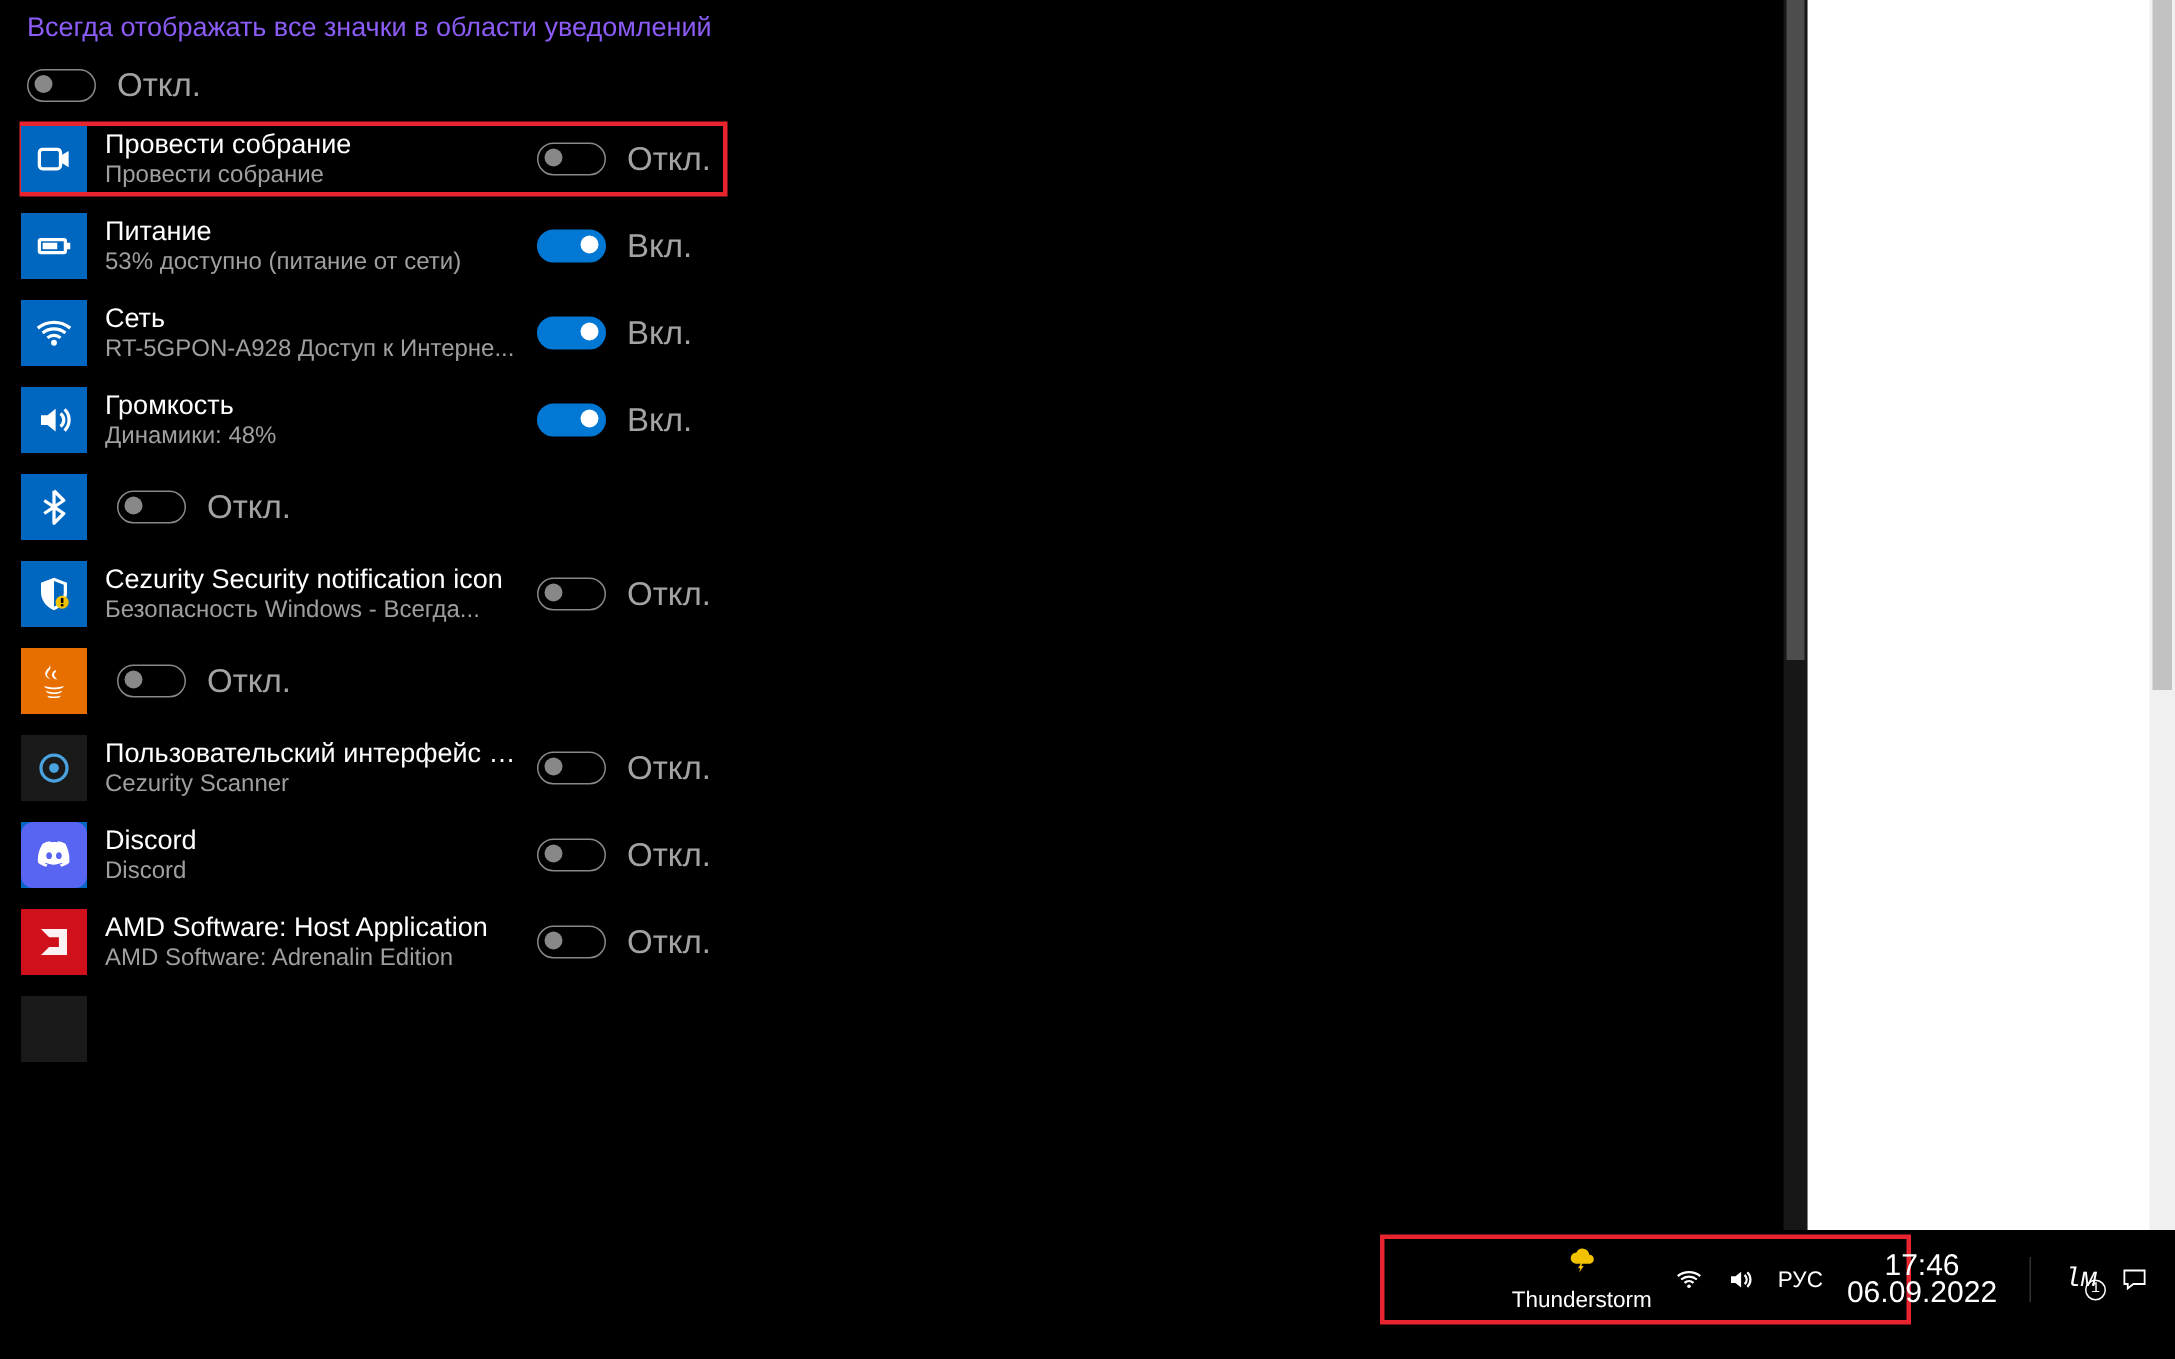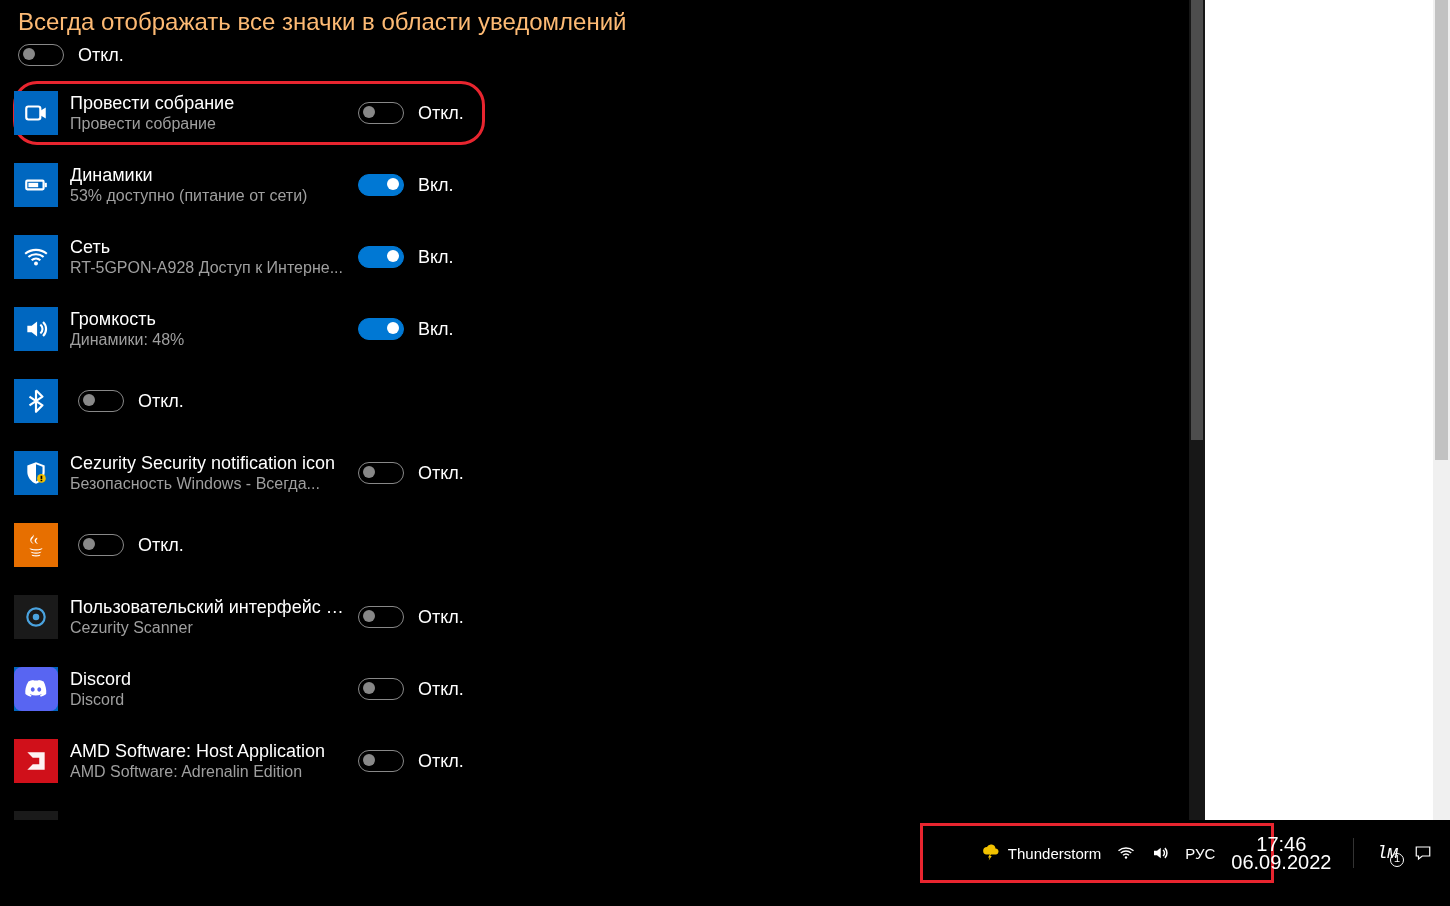--- a/index.html
+++ b/index.html
@@ -1,44 +1,44 @@
 <!DOCTYPE html>
 <html><head>
 <meta charset="utf-8">
 <style>
   html,body{margin:0;padding:0;width:1450px;height:906px;background:#000;font-family:"Segoe UI",Arial,sans-serif;color:#fff;overflow:hidden;-webkit-font-smoothing:antialiased;}
   .settings-area{position:absolute;left:0;top:0;width:1205px;height:820px;background:#000;overflow:hidden;}
-  .heading{font-size:24px;font-weight:400;color:#fdba74;position:absolute;left:18px;top:8px;}
+  .heading{font-size:18px;font-weight:400;color:#8b5cf6;position:absolute;left:18px;top:8px;}
   .master-toggle-row{position:absolute;left:18px;top:44px;display:flex;align-items:center;gap:14px;}
   .toggle{width:44px;height:20px;border:1px solid #888;border-radius:12px;position:relative;cursor:pointer;flex-shrink:0;}
   .toggle .knob{width:12px;height:12px;border-radius:50%;background:#fff;position:absolute;top:3px;}
   .toggle.off{background:#000;border-color:#888;}
   .toggle.off .knob{left:4px;background:#888;}
   .toggle.on{background:#0078d4;border-color:#0078d4;}
   .toggle.on .knob{right:4px;background:#fff;}
-  .tlabel{font-size:18px;color:#ffffff;text-align:center;}
+  .tlabel{font-size:22px;color:#a3a3a3;text-align:center;}
   .items{position:absolute;left:14px;top:82px;width:470px;}
-  .item{display:flex;align-items:center;height:62px;margin-bottom:10px;cursor:pointer;border-radius:23px;}
+  .item{display:flex;align-items:center;height:48px;margin-bottom:10px;cursor:pointer;}
   .item.highlight{outline:3px solid #e8252f;outline-offset:-2px;}
   .icon-tile{width:44px;height:44px;background:#0067c0;display:flex;align-items:center;justify-content:center;flex-shrink:0;margin-right:12px;position:relative;}
   .icon-tile.dark{background:#1a1a1a;}
   .icon-tile svg{width:26px;height:26px;}
   .labels{width:280px;min-width:0;}
   .title{font-size:18px;color:#fff;white-space:nowrap;overflow:hidden;text-overflow:ellipsis;line-height:22px;}
   .sub{font-size:16px;color:#9f9f9f;white-space:nowrap;overflow:hidden;text-overflow:ellipsis;line-height:20px;}
   .toggle-col{display:flex;align-items:center;gap:14px;margin-left:8px;}
   .settings-scrollbar{position:absolute;right:0;top:0;width:16px;height:820px;background:#171717;}
   .settings-scrollbar .thumb{position:absolute;left:2px;width:12px;top:0;height:440px;background:#4d4d4d;}
   .right-gutter{position:absolute;left:1205px;top:0;width:245px;height:820px;background:#fff;}
   .right-scrollbar{position:absolute;right:0;top:0;width:17px;height:820px;background:#f0f0f0;}
   .right-scrollbar .thumb{position:absolute;left:2px;width:13px;top:0;height:460px;background:#c2c2c2;}
   .taskbar{position:absolute;left:0;top:820px;width:1450px;height:86px;background:#000;}
   .tray-outline{position:absolute;left:920px;top:823px;width:354px;height:60px;border:3px solid #e8252f;box-sizing:border-box;}
   .tray{position:absolute;right:18px;top:832px;height:42px;display:flex;align-items:center;gap:16px;color:#fff;font-size:15px;}
-  .tray .weather{display:flex;align-items:center;gap:8px;}
+  .tray .weather{display:flex;align-items:center;gap:8px;flex-direction:column;}
   .tray .clock{text-align:center;line-height:18px;font-size:20px;}
   .tray .sep{width:1px;height:30px;background:#333;margin:0 6px;}
   .tray svg{width:18px;height:18px;}
   .weather-icon{width:26px;height:26px;}
 </style>
 </head>
 <body>
 
 <div class="settings-area">
   <div class="heading">Всегда отображать все значки в области уведомлений</div>
@@ -71,21 +71,21 @@
       </div>
       <div class="item">
         <div class="icon-tile">
           <svg viewBox="0 0 24 24">
             <rect x="3" y="8" width="16" height="8" rx="1" fill="none" stroke="#fff" stroke-width="2"></rect>
             <rect x="20" y="10" width="2" height="4" fill="#fff"></rect>
             <rect x="5" y="10" width="9" height="4" fill="#fff"></rect>
           </svg>
         </div>
         <div class="labels">
-          <div class="title">Динамики</div>
+          <div class="title">Питание</div>
           <div class="sub">53% доступно (питание от сети)</div>
         </div>
         <div class="toggle-col">
           <div class="toggle on">
             <div class="knob"></div>
           </div>
           <div class="tlabel">Вкл.</div>
         </div>
       </div>
       <div class="item">

